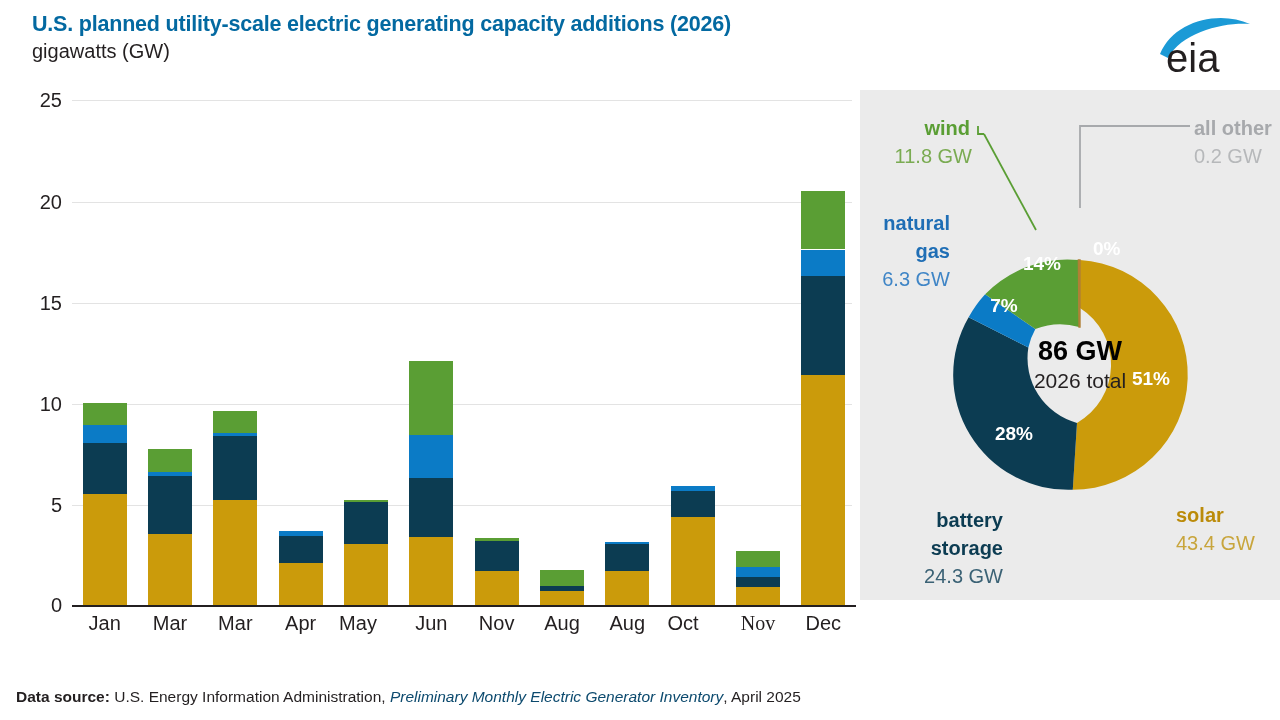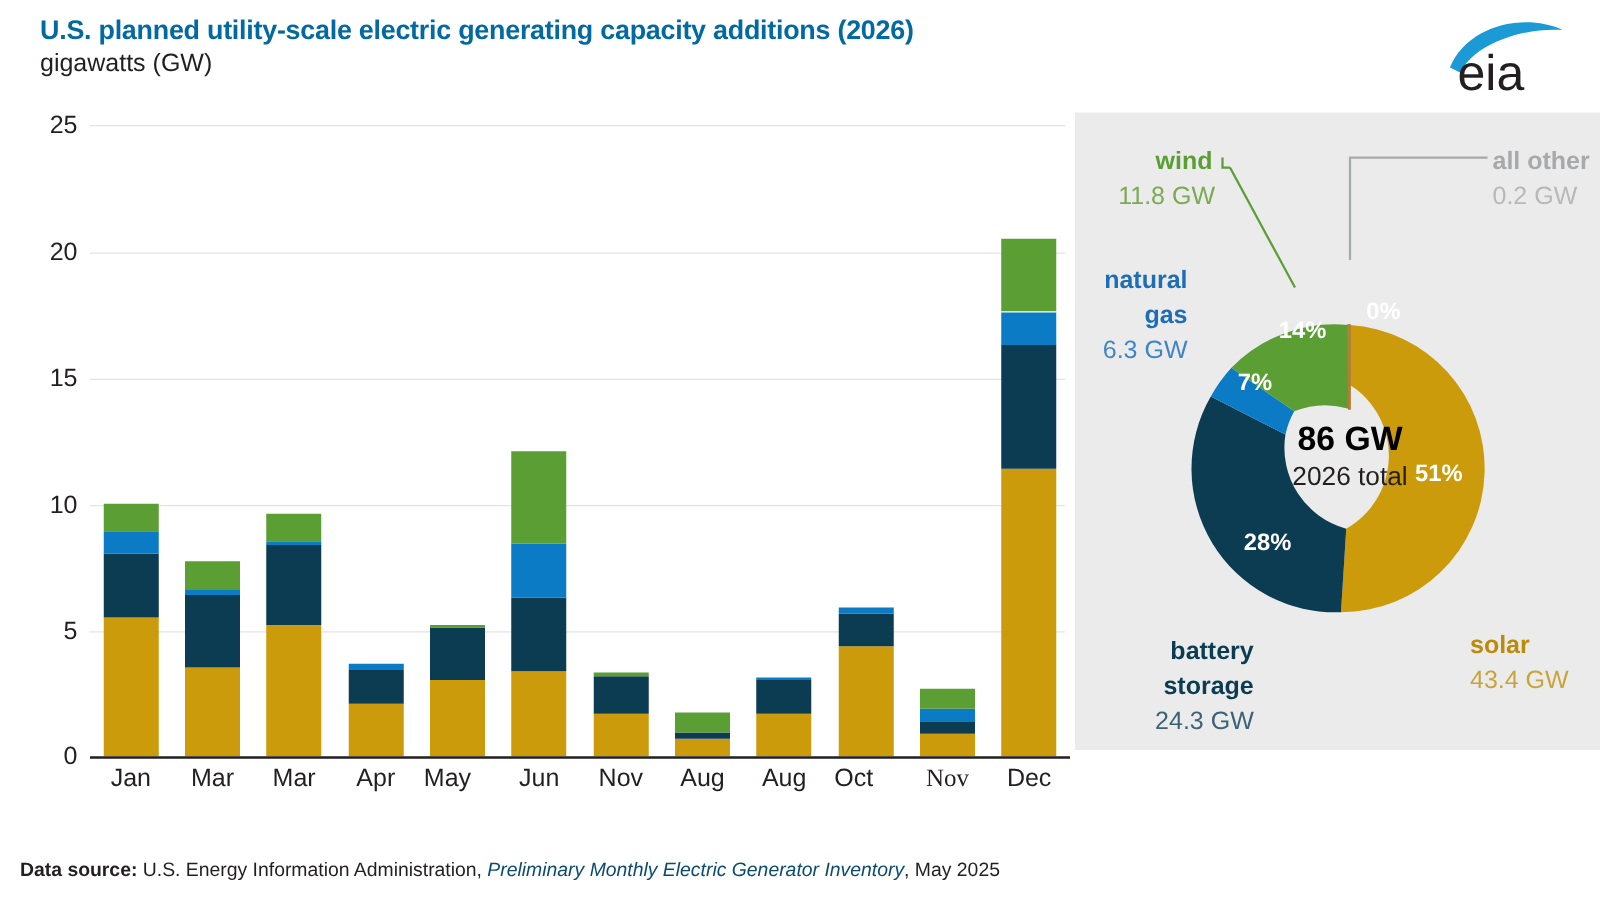--- a/index.html
+++ b/index.html
@@ -236,14 +236,14 @@
     <text class="cat-name" x="143" y="437" text-anchor="end" fill="#0c3c52">battery</text>
     <text class="cat-name" x="143" y="465" text-anchor="end" fill="#0c3c52">storage</text>
     <text class="cat-value" x="143" y="493" text-anchor="end" fill="#3b6275">24.3 GW</text>
 
     <text class="cat-name" x="316" y="432" text-anchor="start" fill="#bb8b0a">solar</text>
     <text class="cat-value" x="316" y="460" text-anchor="start" fill="#c8a53c">43.4 GW</text>
   </svg>
 </div>
 
 <div id="footer">
-  <b>Data source:</b><span> U.S. Energy Information Administration, </span><span class="src-link">Preliminary Monthly Electric Generator Inventory</span><span>, May 2025</span>
+  <b>Data source:</b><span> U.S. Energy Information Administration, </span><span class="src-link">Preliminary Monthly Electric Generator Inventory</span><span>, April 2025</span>
 </div>
 
 </body></html>

